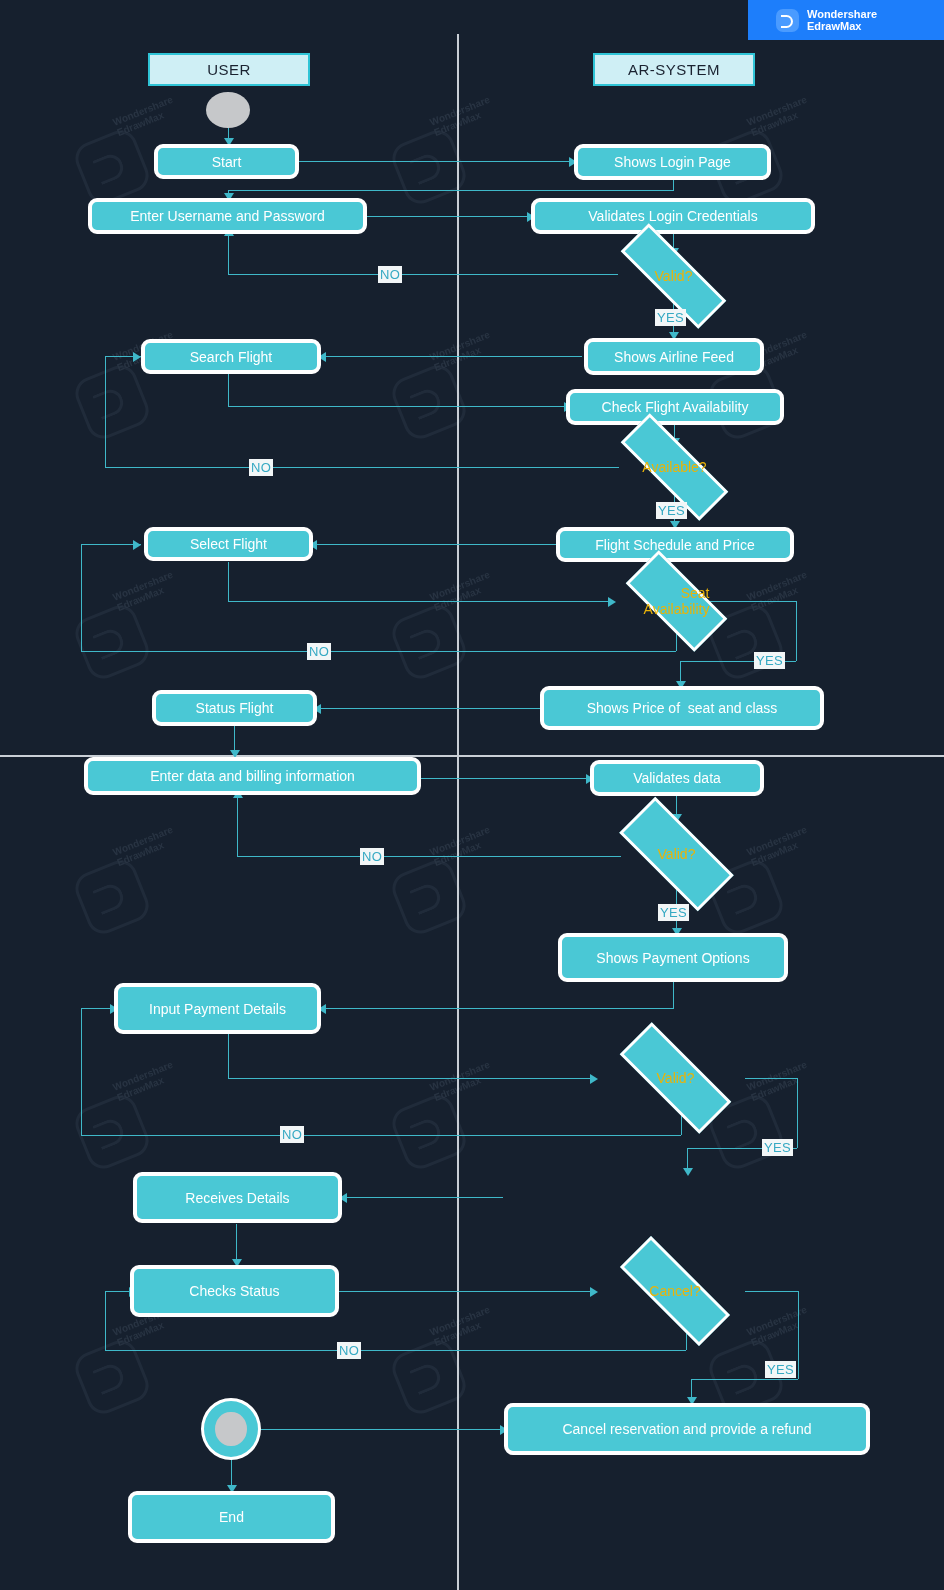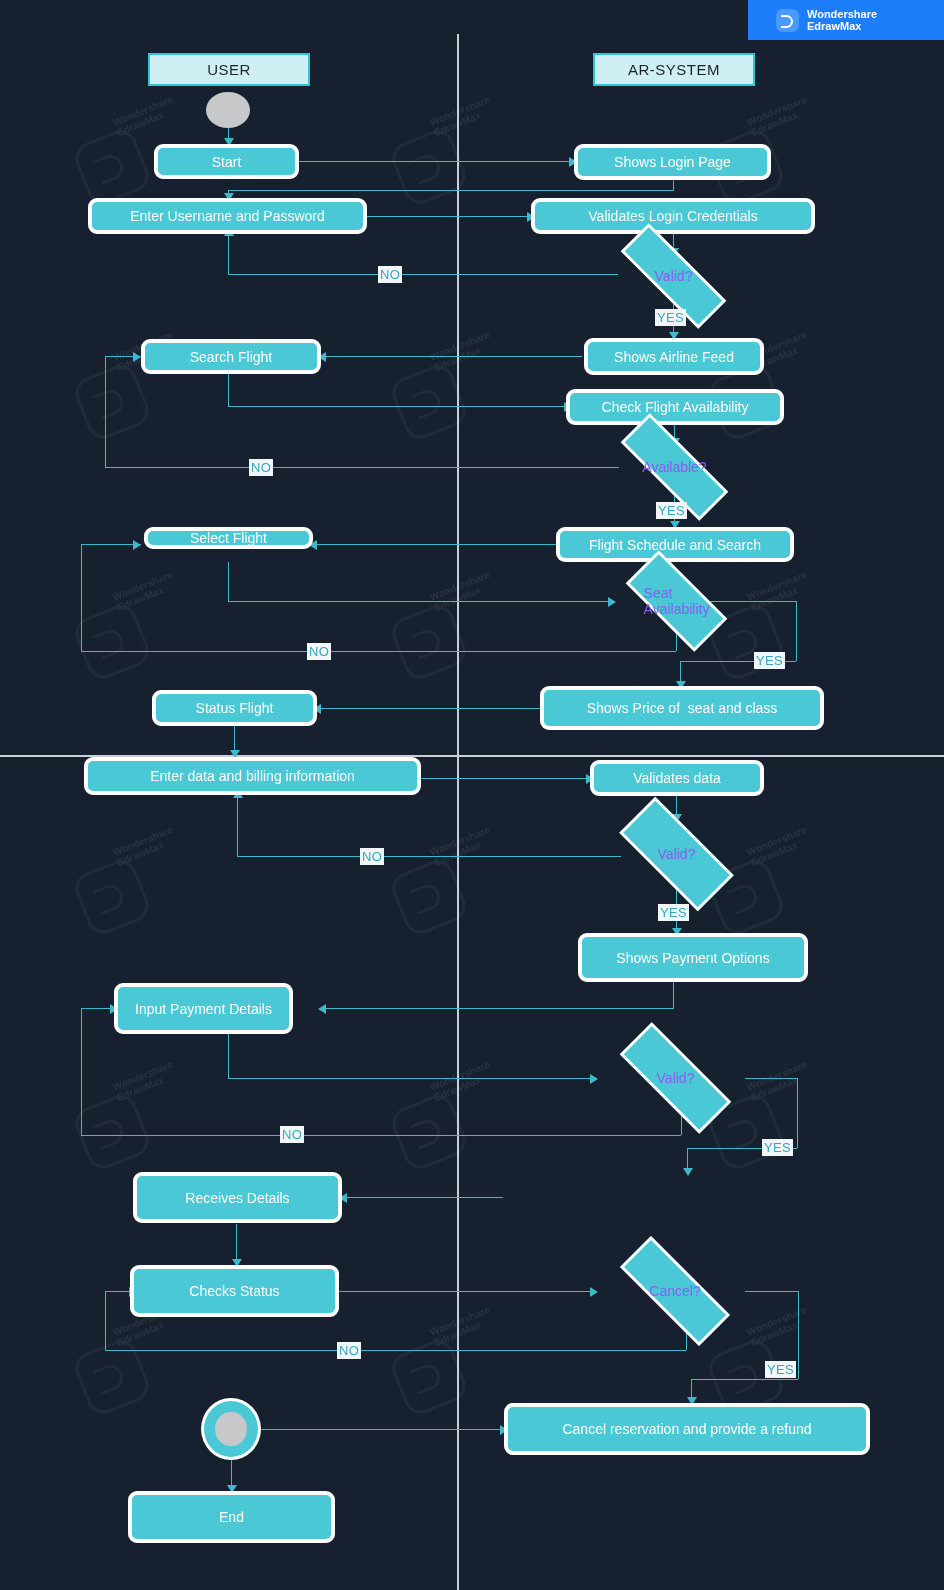--- a/index.html
+++ b/index.html
@@ -76,24 +76,24 @@
   }
   .diamond .dshape{
     position:absolute;inset:0;
     background:#4ac8d5;
     border:4px solid #ffffff;
     box-sizing:border-box;
     transform:rotate(45deg) scale(.707);
   }
   .diamond .dlabel{
     position:relative;
-    color:#8b5cf6;
+    color:#eab308;
     font-size:14px;
     line-height:16px;
-    text-align:left;
+    text-align:right;
     z-index:2;
     white-space:pre-line;
   }
   
   .circle-start{
     position:absolute;
     background:#c6c8ca;
     border-radius:50%;
   }
   .circle-end{
@@ -414,26 +414,26 @@
 
   <div class="node" style="left:566px;top:389px;width:218px;height:36px;">
     <span>Check Flight Availability</span>
   </div>
 
   <div class="diamond" style="left:596px;top:438px;width:157px;height:58px;">
     <div class="dshape"></div>
     <div class="dlabel">Available?</div>
   </div>
 
-  <div class="node" style="left:144px;top:527px;width:169px;height:22px;">
+  <div class="node" style="left:144px;top:527px;width:169px;height:34px;">
     <span>Select Flight</span>
   </div>
 
   <div class="node" style="left:556px;top:527px;width:238px;height:35px;">
-    <span>Flight Schedule and Search</span>
+    <span>Flight Schedule and Price</span>
   </div>
 
   <div class="diamond" style="left:608px;top:568px;width:137px;height:66px;">
     <div class="dshape"></div>
     <div class="dlabel">Seat
 Availability</div>
   </div>
 
   <div class="node" style="left:152px;top:690px;width:165px;height:36px;">
     <span>Status Flight</span>
@@ -449,25 +449,25 @@
 
   <div class="node" style="left:590px;top:760px;width:174px;height:36px;">
     <span>Validates data</span>
   </div>
 
   <div class="diamond" style="left:598px;top:818px;width:157px;height:72px;">
     <div class="dshape"></div>
     <div class="dlabel">Valid?</div>
   </div>
 
-  <div class="node" style="left:558px;top:933px;width:230px;height:49px;margin-left:20px;">
+  <div class="node" style="left:558px;top:933px;width:230px;height:49px;">
     <span>Shows Payment Options</span>
   </div>
 
-  <div class="node" style="left:114px;top:983px;width:179px;height:51px;">
+  <div class="node" style="left:114px;top:983px;width:207px;height:51px;">
     <span>Input Payment Details</span>
   </div>
 
   <div class="diamond" style="left:596px;top:1046px;width:159px;height:64px;">
     <div class="dshape"></div>
     <div class="dlabel">Valid?</div>
   </div>
 
   <div class="node" style="left:133px;top:1172px;width:209px;height:51px;">
     <span>Receives Details</span>

